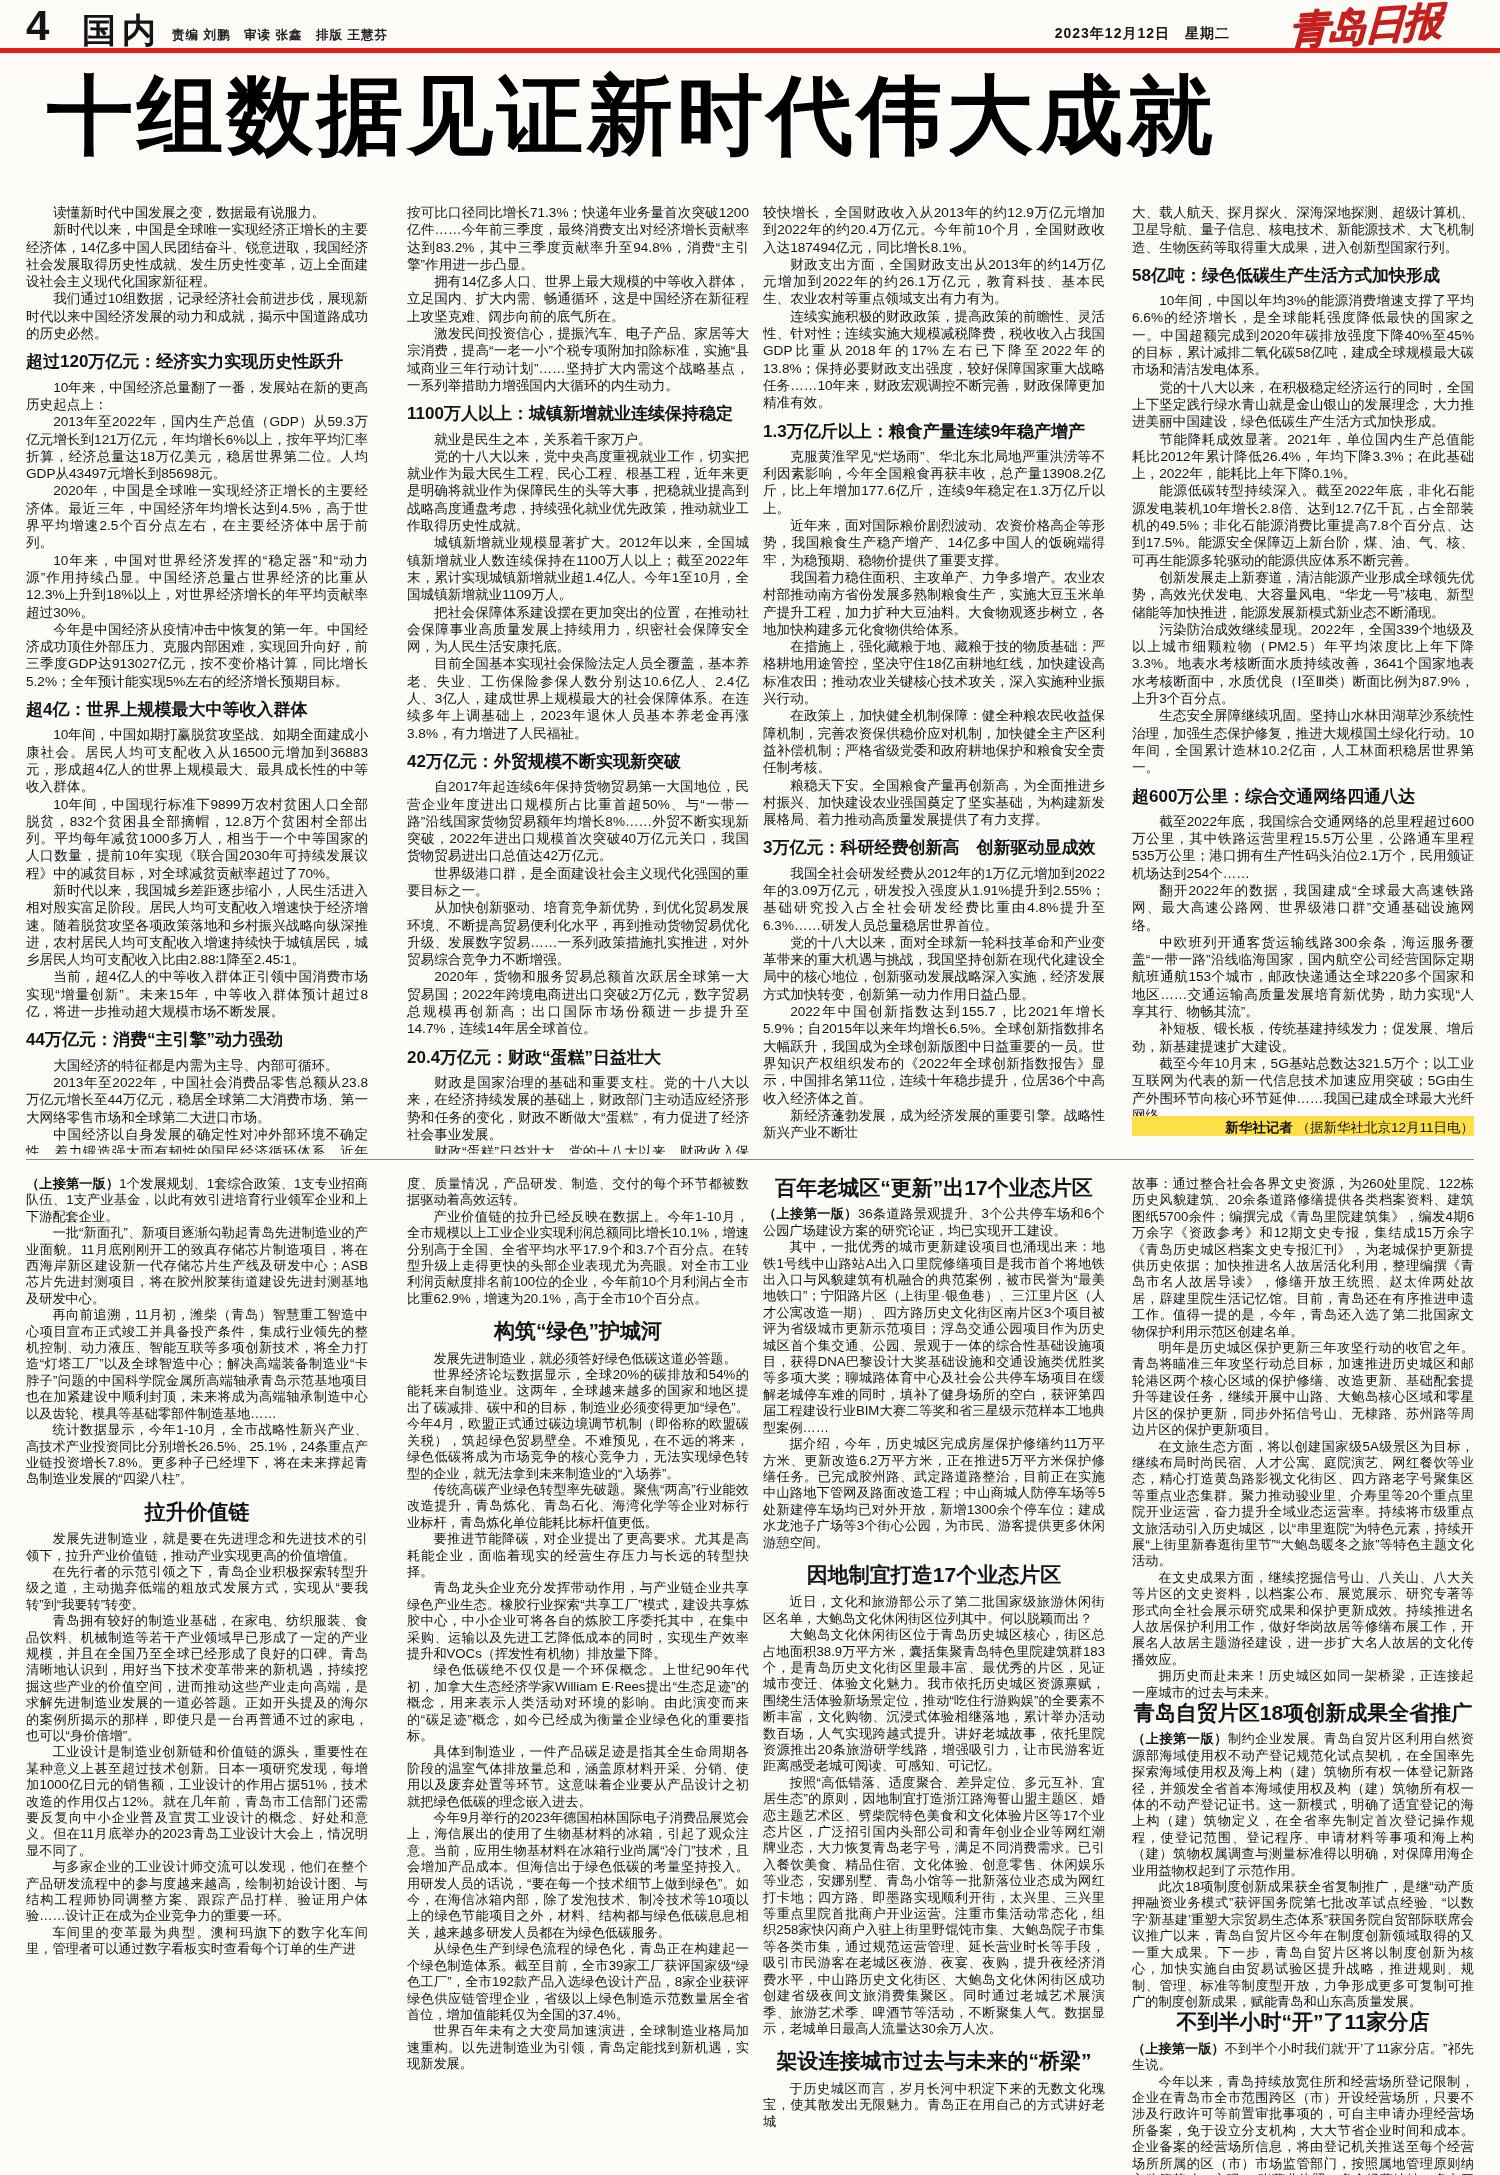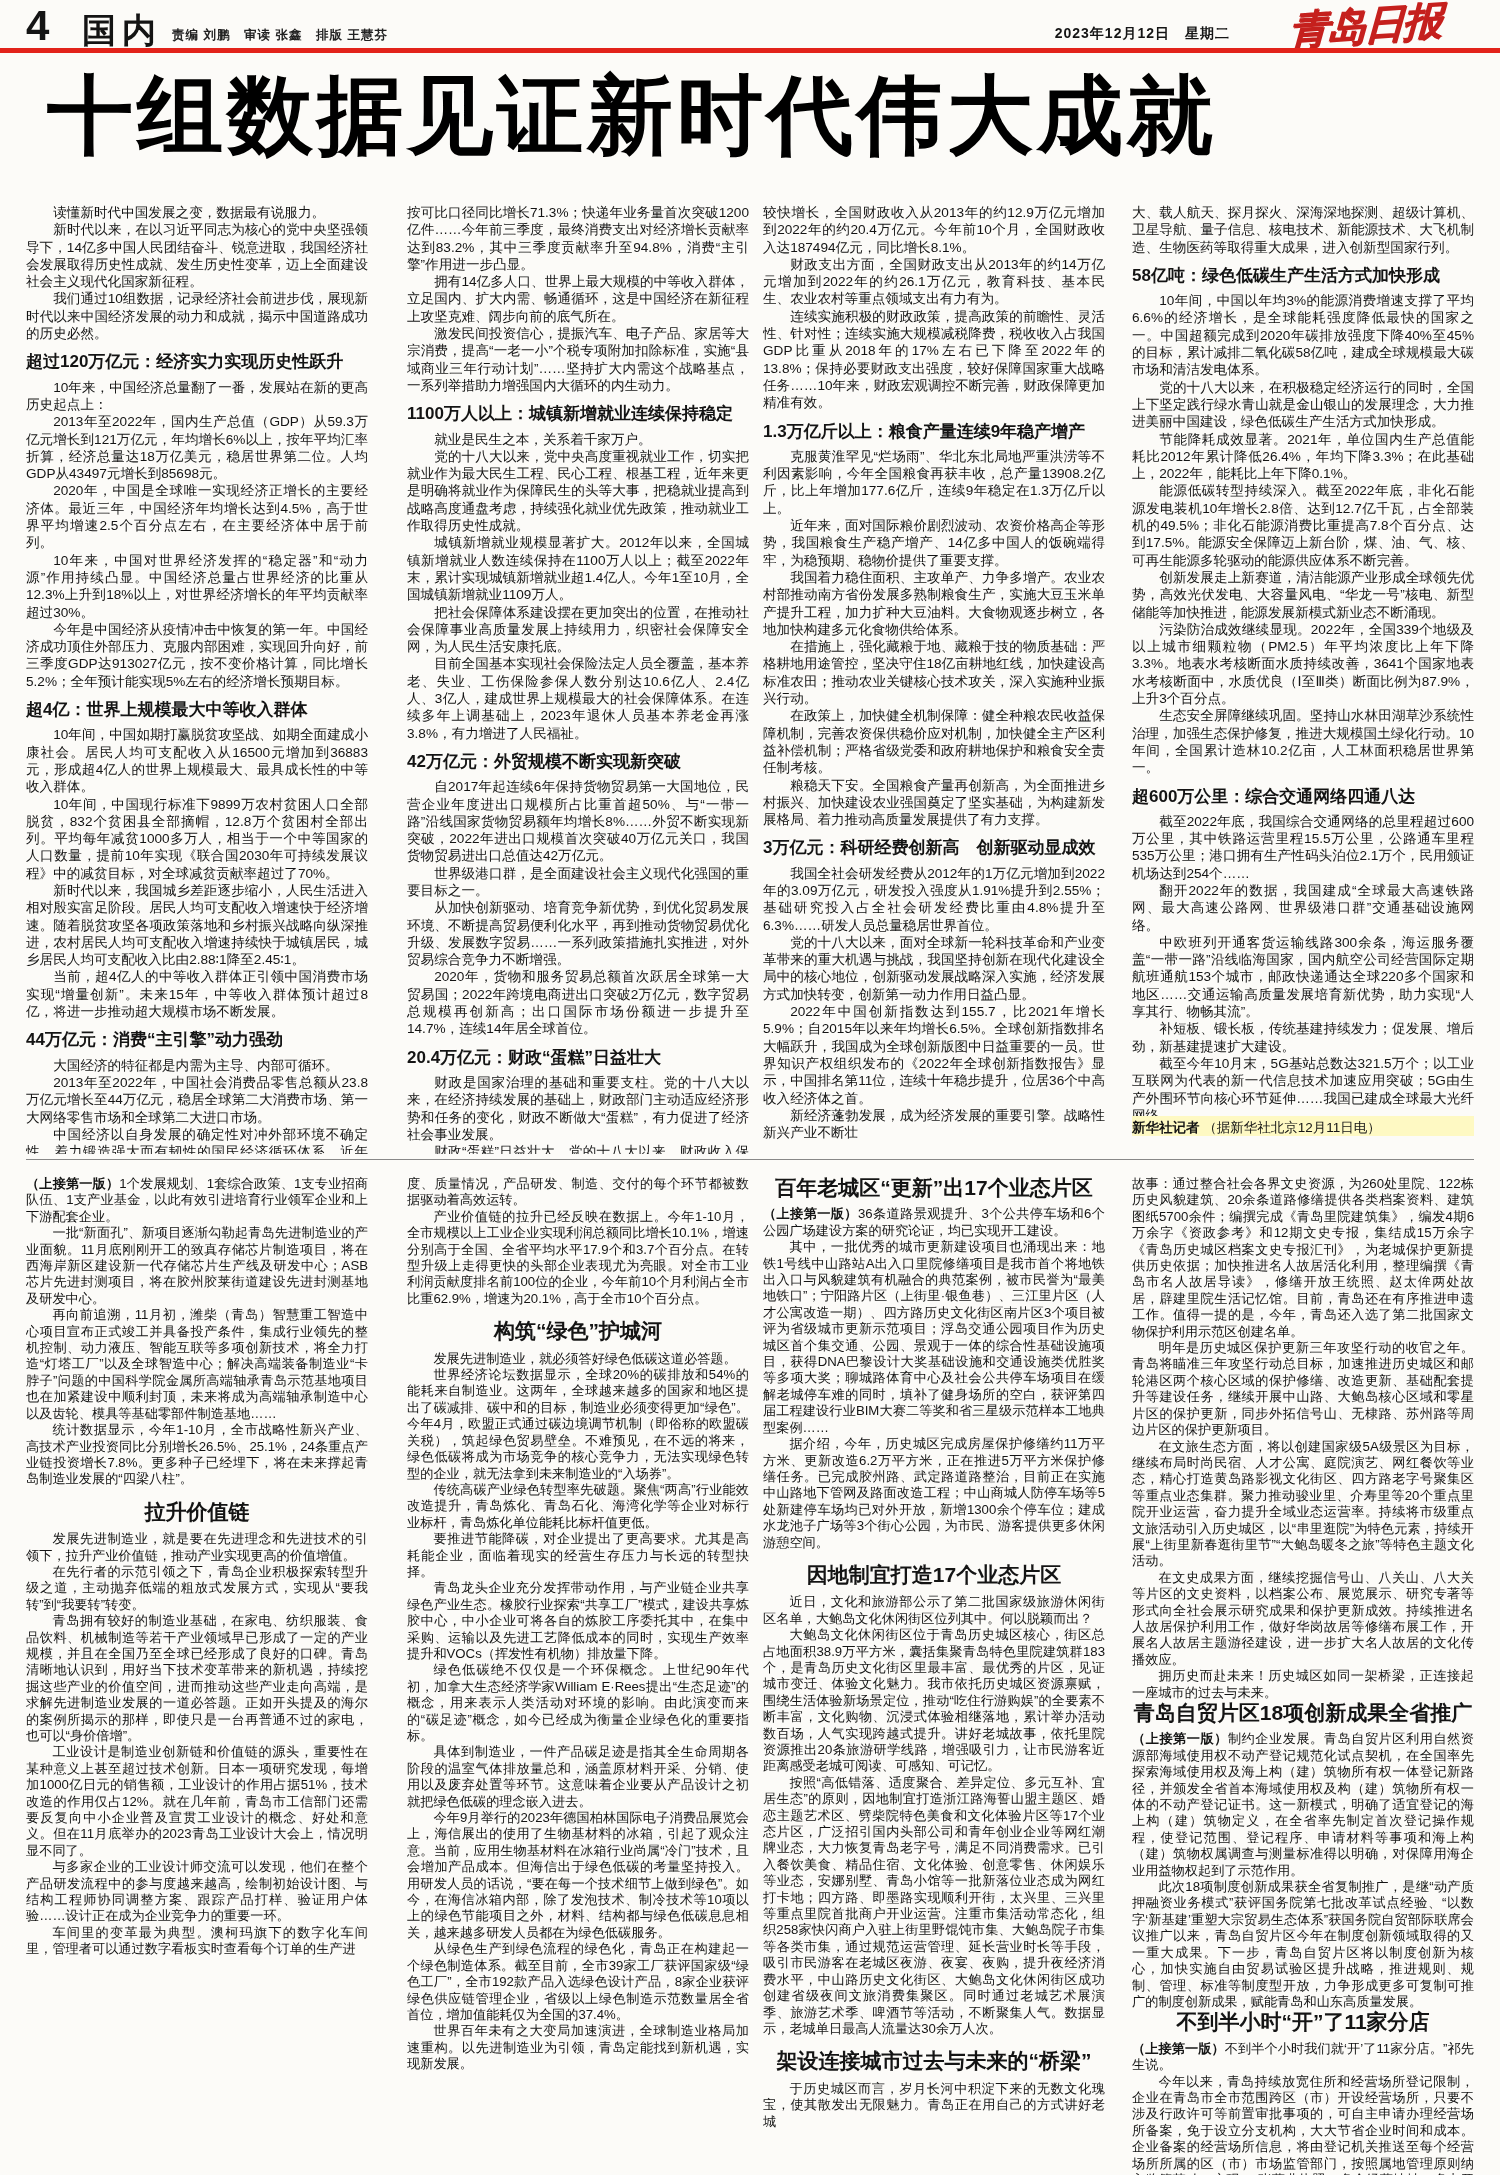--- a/index.html
+++ b/index.html
@@ -22,43 +22,43 @@
   #mainzone{top:200px;height:950px;font-size:13.6px;line-height:17.3px;}
   #mainzone .c3{height:912px;}
   #botzone{top:1172px;height:1003px;font-size:13.2px;line-height:16.4px;}
   .para{margin:0;text-indent:2em;}
   .cont{text-indent:0;}
   .subhead{font-size:17px;font-weight:700;text-align:left;padding:11px 0 8px;white-space:nowrap;
            text-indent:0;letter-spacing:0;}
   .bsub{font-size:21px;font-weight:700;text-align:center;padding:16px 0 11px;white-space:nowrap;}
   .bhead{font-size:21px;font-weight:700;text-align:center;padding:4px 0 10px;white-space:nowrap;}
   .divider{position:absolute;left:26px;top:1159px;width:1448px;height:1px;background:#888;}
-  .newswire{position:absolute;left:1106px;top:916px;width:342px;text-align:left;
-            font-size:13.5px;background:#fef9c3;padding-top:3px;}
+  .newswire{position:absolute;left:1106px;top:916px;width:342px;text-align:right;
+            font-size:13.5px;background:#fde047;padding-top:3px;}
   .newswire b{font-weight:700;}
 </style>
 </head>
 <body>
 
 <div>
   <div class="hdr-num">4</div>
   <div class="hdr-sec">国内</div>
   <div class="hdr-staff">责编 刘鹏　审读 张鑫　排版 王慧芬</div>
   <div class="hdr-date">2023年12月12日　星期二</div>
   <div class="hdr-logo">青岛日报</div>
 </div>
 
 <div class="redline"></div>
 
 <div class="bigtitle">十组数据见证新时代伟大成就</div>
 
 <div id="mainzone" class="zone">
   <div class="col c0">
       <p class="para">读懂新时代中国发展之变，数据最有说服力。</p>
-      <p class="para">新时代以来，在以习近平同志为核心的党中央坚强领导下，14亿多中国人民团结奋斗、锐意进取，我国经济社会发展取得历史性成就、发生历史性变革，迈上全面建设社会主义现代化国家新征程。</p>
+      <p class="para">新时代以来，中国是全球唯一实现经济正增长的主要经济体，14亿多中国人民团结奋斗、锐意进取，我国经济社会发展取得历史性成就、发生历史性变革，迈上全面建设社会主义现代化国家新征程。</p>
       <p class="para">我们通过10组数据，记录经济社会前进步伐，展现新时代以来中国经济发展的动力和成就，揭示中国道路成功的历史必然。</p>
       <div class="subhead">超过120万亿元：经济实力实现历史性跃升</div>
       <p class="para">10年来，中国经济总量翻了一番，发展站在新的更高历史起点上：</p>
       <p class="para">2013年至2022年，国内生产总值（GDP）从59.3万亿元增长到121万亿元，年均增长6%以上，按年平均汇率折算，经济总量达18万亿美元，稳居世界第二位。人均GDP从43497元增长到85698元。</p>
       <p class="para">2020年，中国是全球唯一实现经济正增长的主要经济体。最近三年，中国经济年均增长达到4.5%，高于世界平均增速2.5个百分点左右，在主要经济体中居于前列。</p>
       <p class="para">10年来，中国对世界经济发挥的“稳定器”和“动力源”作用持续凸显。中国经济总量占世界经济的比重从12.3%上升到18%以上，对世界经济增长的年平均贡献率超过30%。</p>
       <p class="para">今年是中国经济从疫情冲击中恢复的第一年。中国经济成功顶住外部压力、克服内部困难，实现回升向好，前三季度GDP达913027亿元，按不变价格计算，同比增长5.2%；全年预计能实现5%左右的经济增长预期目标。</p>
       <div class="subhead">超4亿：世界上规模最大中等收入群体</div>
       <p class="para">10年间，中国如期打赢脱贫攻坚战、如期全面建成小康社会。居民人均可支配收入从16500元增加到36883元，形成超4亿人的世界上规模最大、最具成长性的中等收入群体。</p>
       <p class="para">10年间，中国现行标准下9899万农村贫困人口全部脱贫，832个贫困县全部摘帽，12.8万个贫困村全部出列。平均每年减贫1000多万人，相当于一个中等国家的人口数量，提前10年实现《联合国2030年可持续发展议程》中的减贫目标，对全球减贫贡献率超过了70%。</p>

